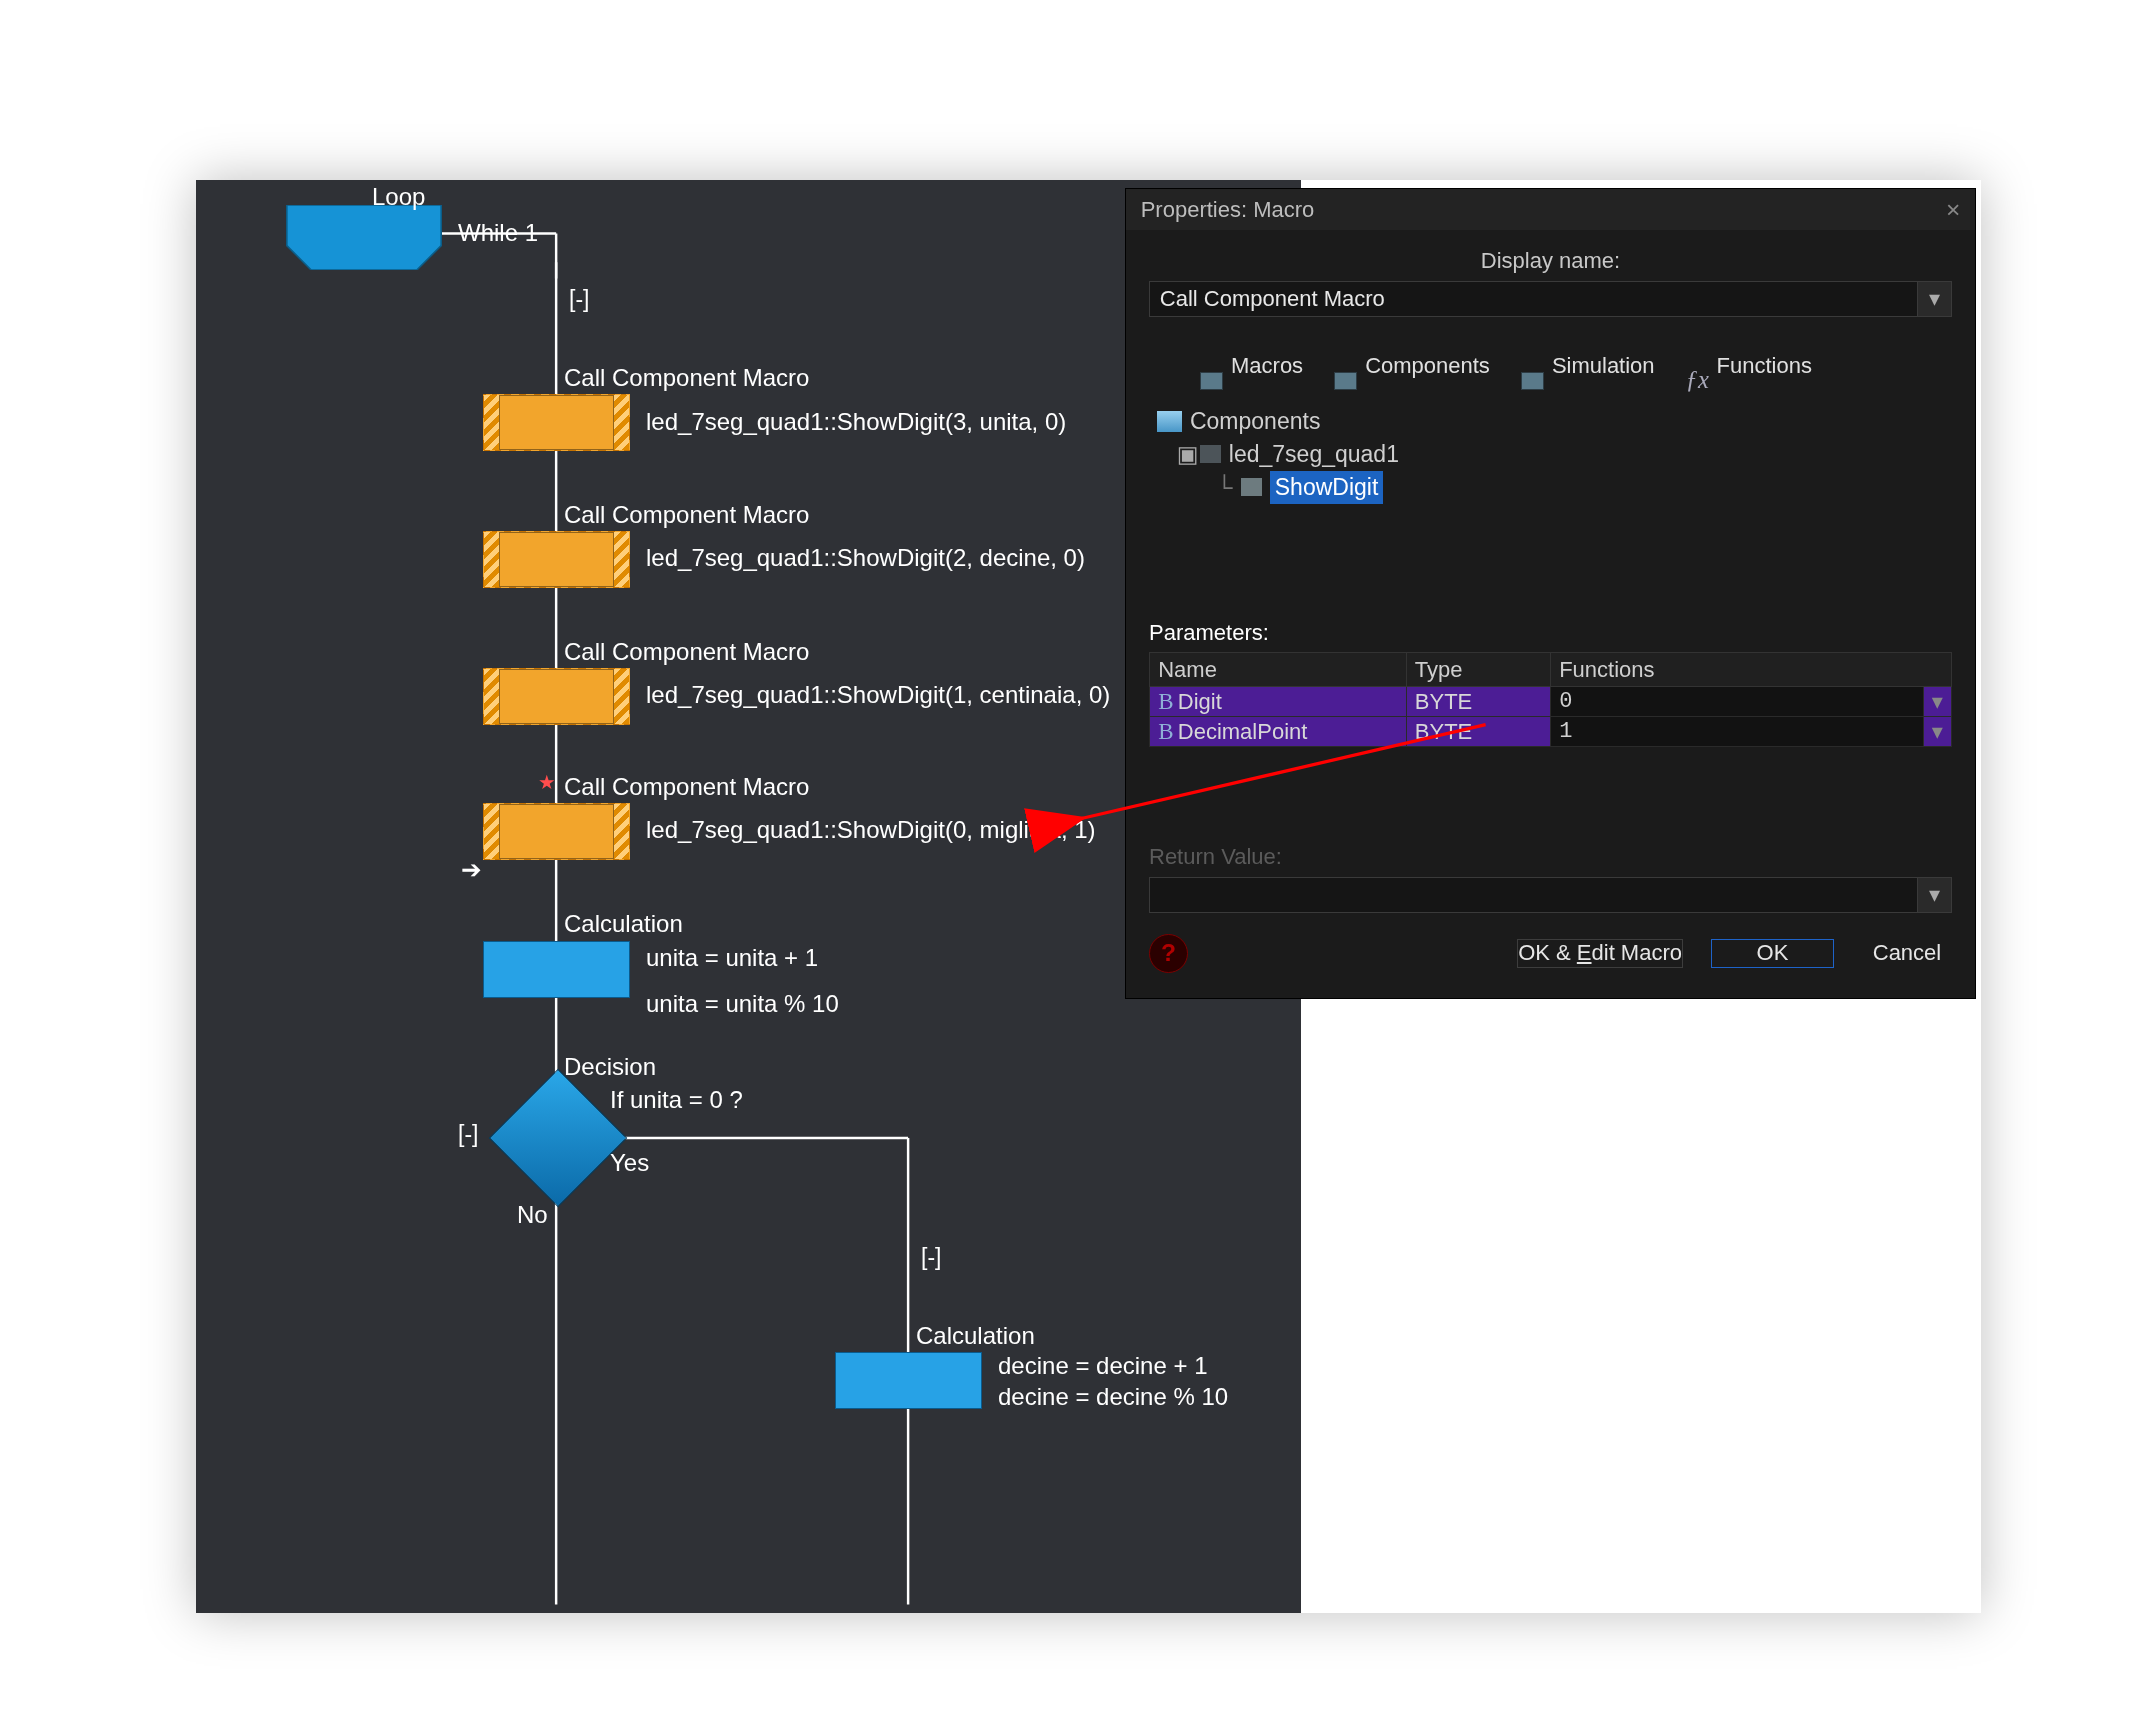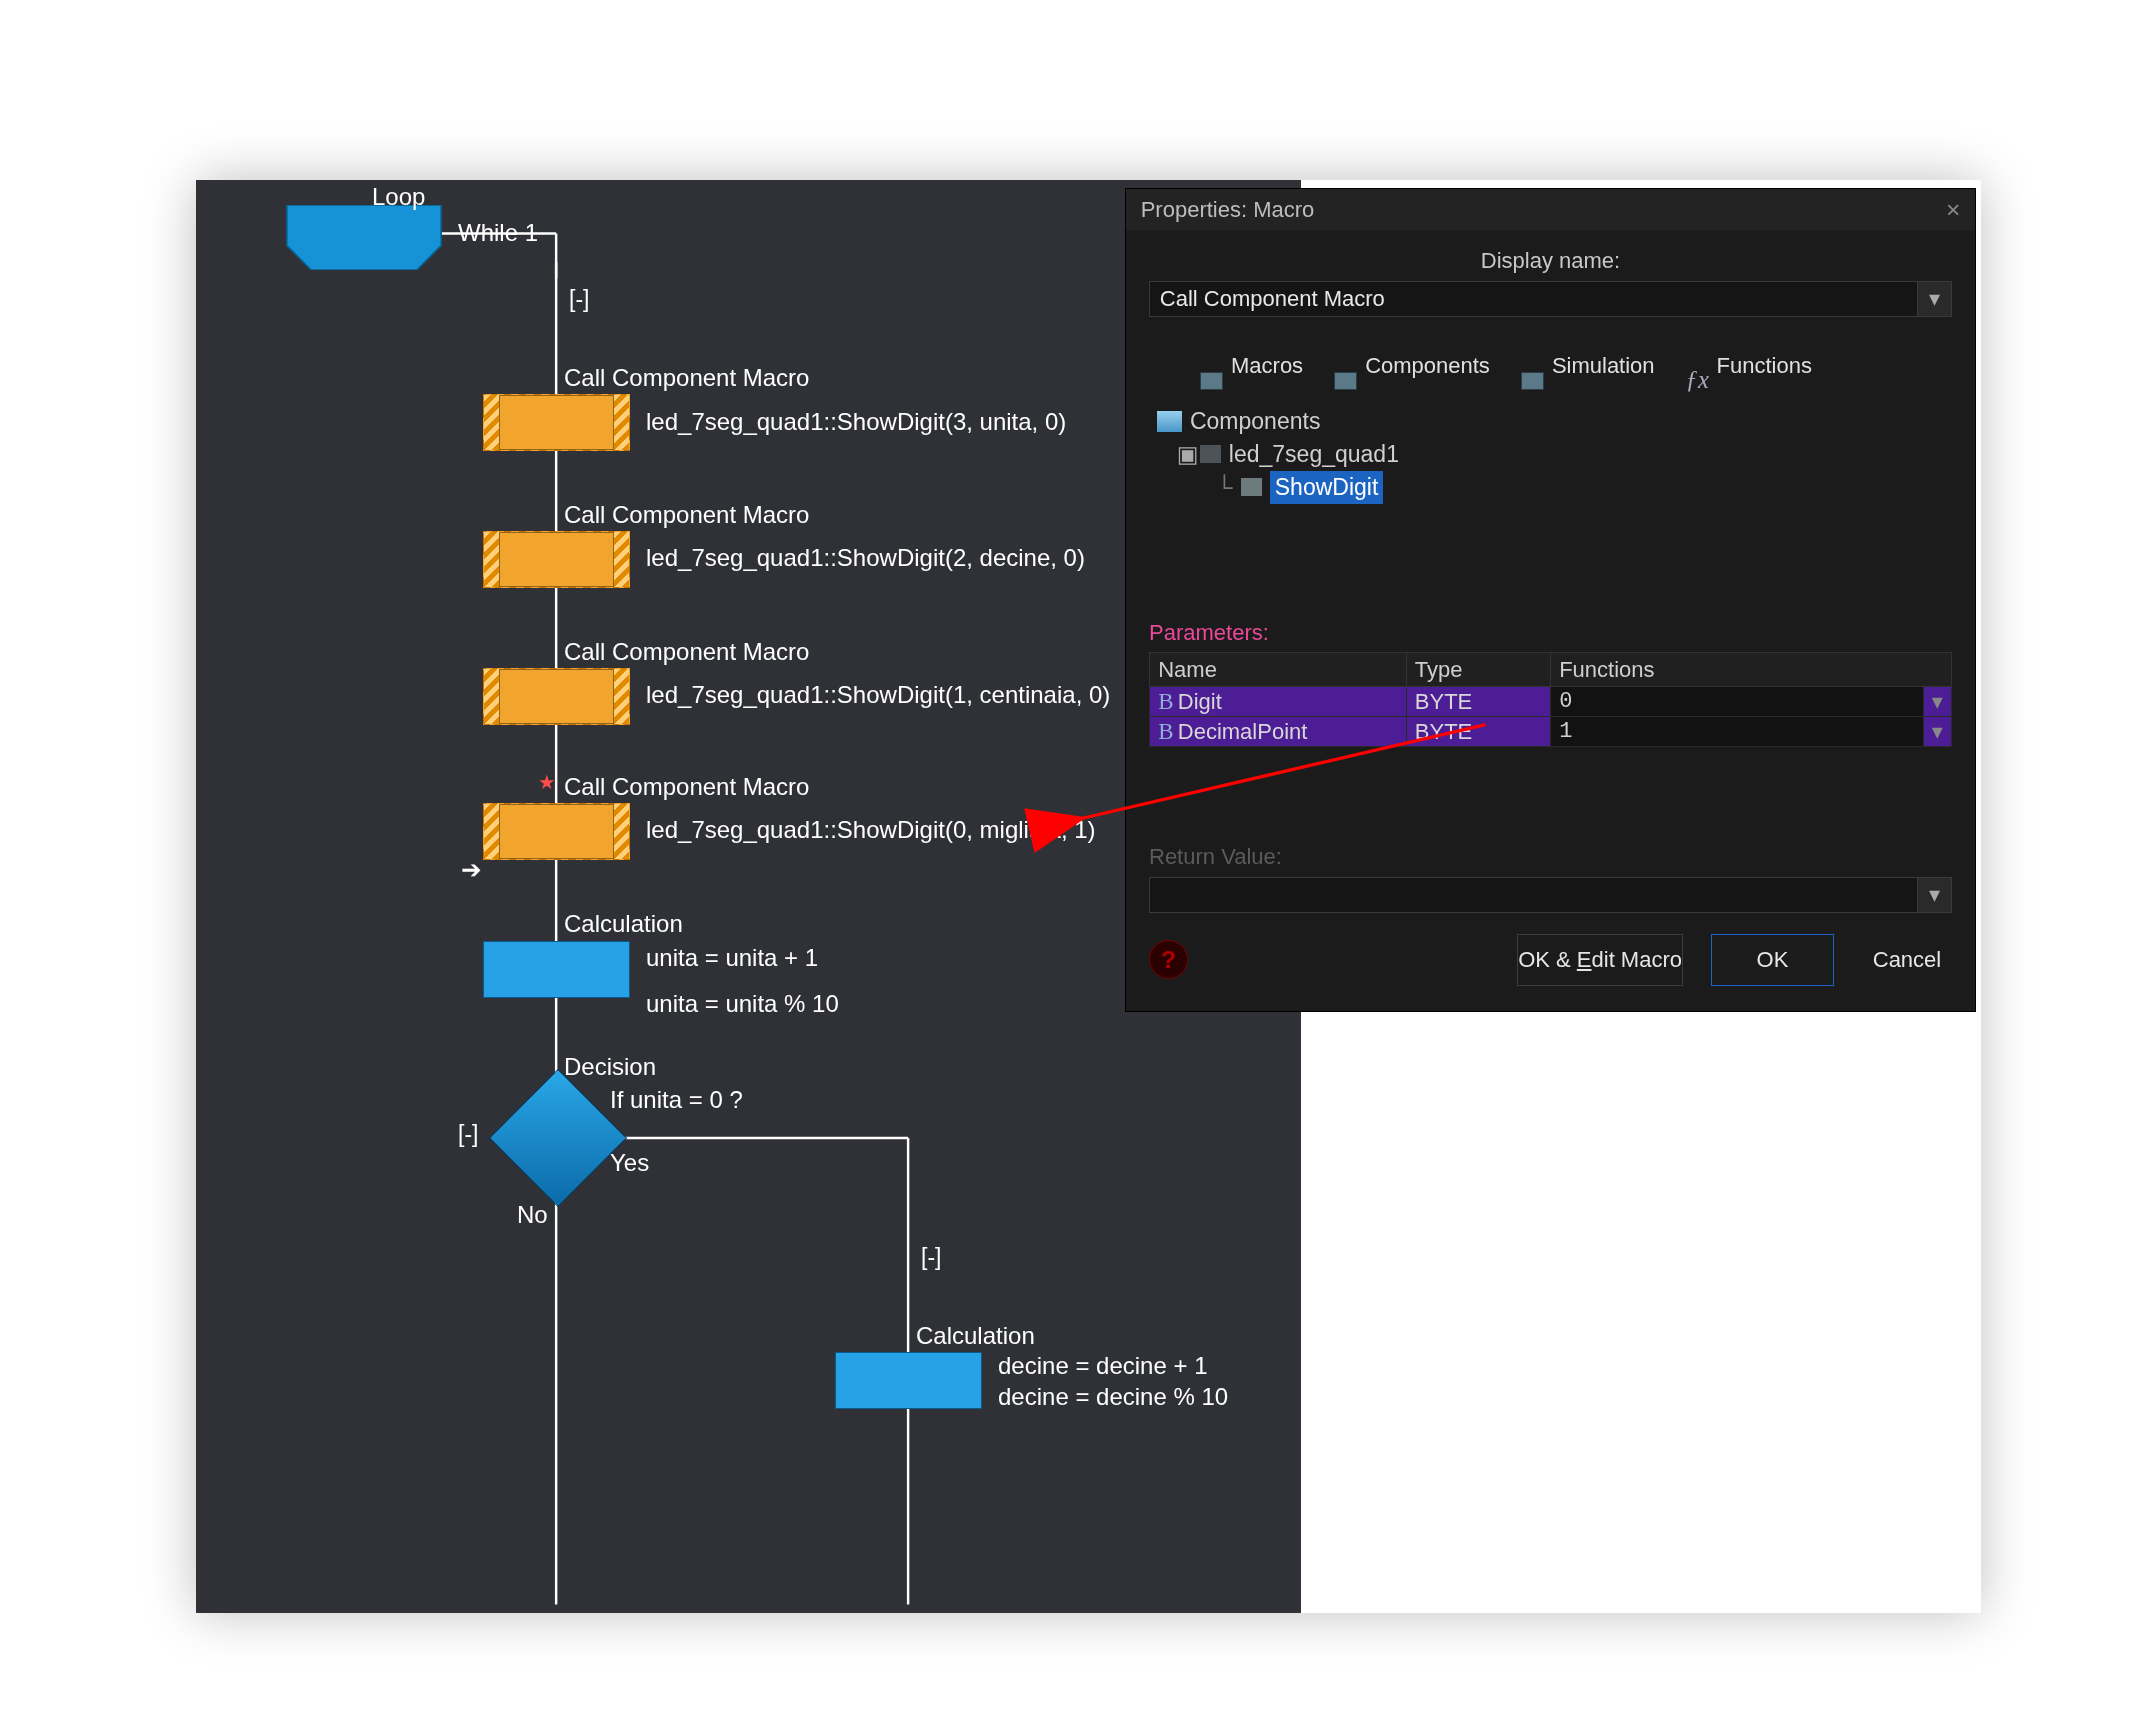--- a/index.html
+++ b/index.html
@@ -140,21 +140,21 @@
   .tree-icon.comps{
     background:
       linear-gradient(#98d0ef,#4896c7);
     width:24.6px;height:21px;
   }
   .tree-sel{
     background:#1c64c2; color:#fff; padding:0 4.9px;
   }
   .tree-toggle{ color:#aaa; width:14.7px; text-align:center; }
 
-  .section-label{ color:#ec4899; margin:18px 0 6.5px 0; font-size:22px; }
+  .section-label{ color:#ffffff; margin:18px 0 6.5px 0; font-size:22px; }
   table.params{
     width:100%; border-collapse:collapse; font-size:22px; color:#d8d8d8;
   }
   table.params th{
     text-align:left; font-weight:normal;
     background:#202020; border:0.8px solid #333;
     padding:3.3px 8.2px; color:#cfcfcf;
   }
   table.params td{
     border:0.8px solid #2a2a2a; padding:1.6px 8.2px;
@@ -180,21 +180,21 @@
     align-items:center;
   }
   .help-btn{
     width:39px;height:39px;border-radius:50%;
     background:#2b0000;border:1.6px solid #7a0000;
     display:flex;align-items:center;justify-content:center;
     color:#b00000; font-weight:bold; font-size:24.6px;
     margin-right:auto;
   }
   .btn{
-    min-width:139px; height:52px;
+    min-width:139px; height:29px;
     background:#1b1b1b;
     border:0.8px solid #3d3d3d;
     color:#e6e6e6;
     display:flex;align-items:center;justify-content:center;
     font-size:22px;
   }
   .btn.primary{
     border:0.8px solid #1e63c9;
     min-width:123px;
   }

